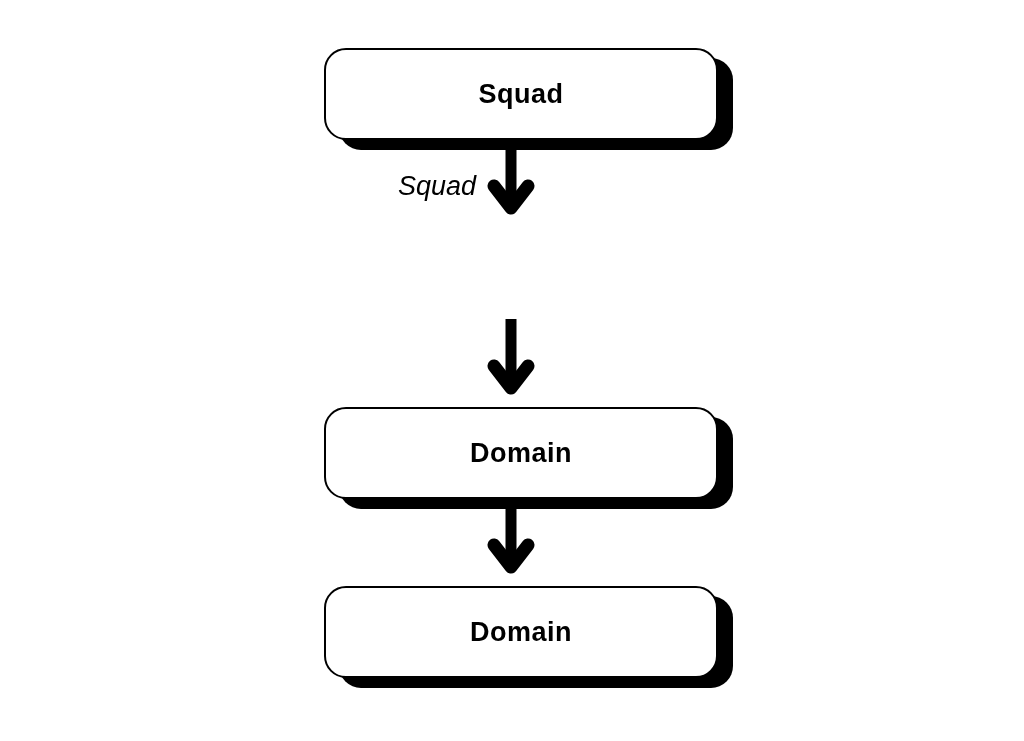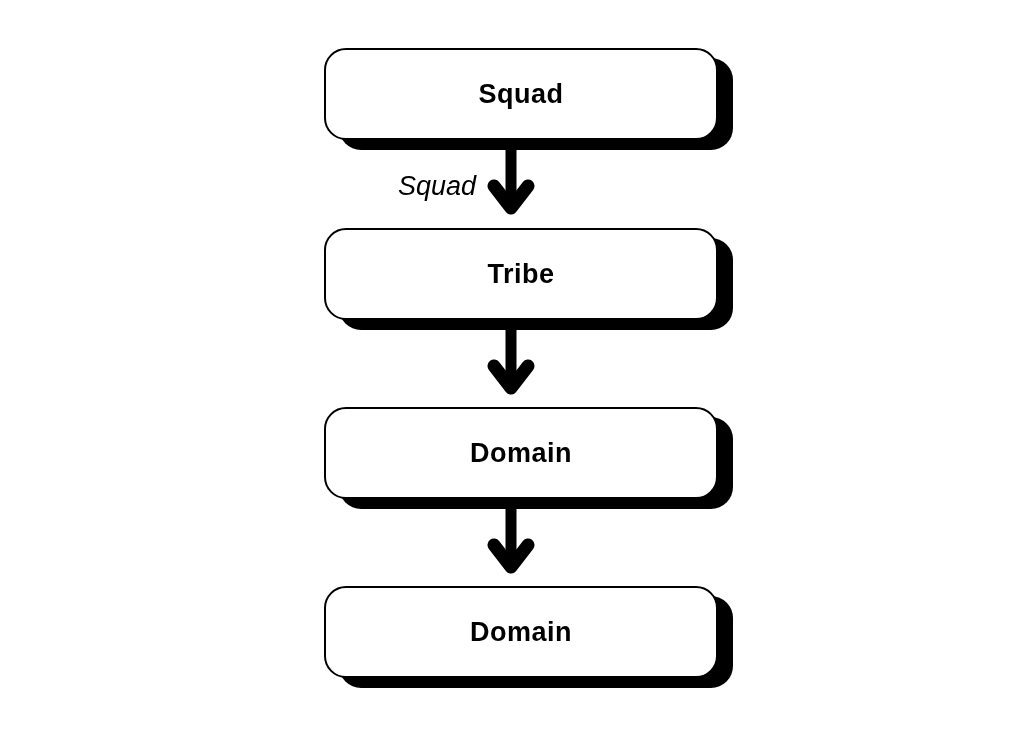--- a/index.html
+++ b/index.html
@@ -63,23 +63,20 @@
     <span>Squad</span>
   </div>
 
   <div class="edge-label">Squad</div>
 
   <svg class="arrow a0" viewBox="0 0 48 80" xmlns="http://www.w3.org/2000/svg" aria-hidden="true">
     <line x1="24" y1="0" x2="24" y2="62" stroke="currentColor" stroke-width="11"></line>
     <path d="M7 47 L24 69 L41 47" fill="none" stroke="currentColor" stroke-width="13" stroke-linecap="round" stroke-linejoin="round"></path>
   </svg>
 
-  <div class="node n1">
-    <span>Tribe</span>
-  </div>
 
   <svg class="arrow a1" viewBox="0 0 48 80" xmlns="http://www.w3.org/2000/svg" aria-hidden="true">
     <line x1="24" y1="0" x2="24" y2="62" stroke="currentColor" stroke-width="11"></line>
     <path d="M7 47 L24 69 L41 47" fill="none" stroke="currentColor" stroke-width="13" stroke-linecap="round" stroke-linejoin="round"></path>
   </svg>
 
   <div class="node n2">
     <span>Domain</span>
   </div>
 

